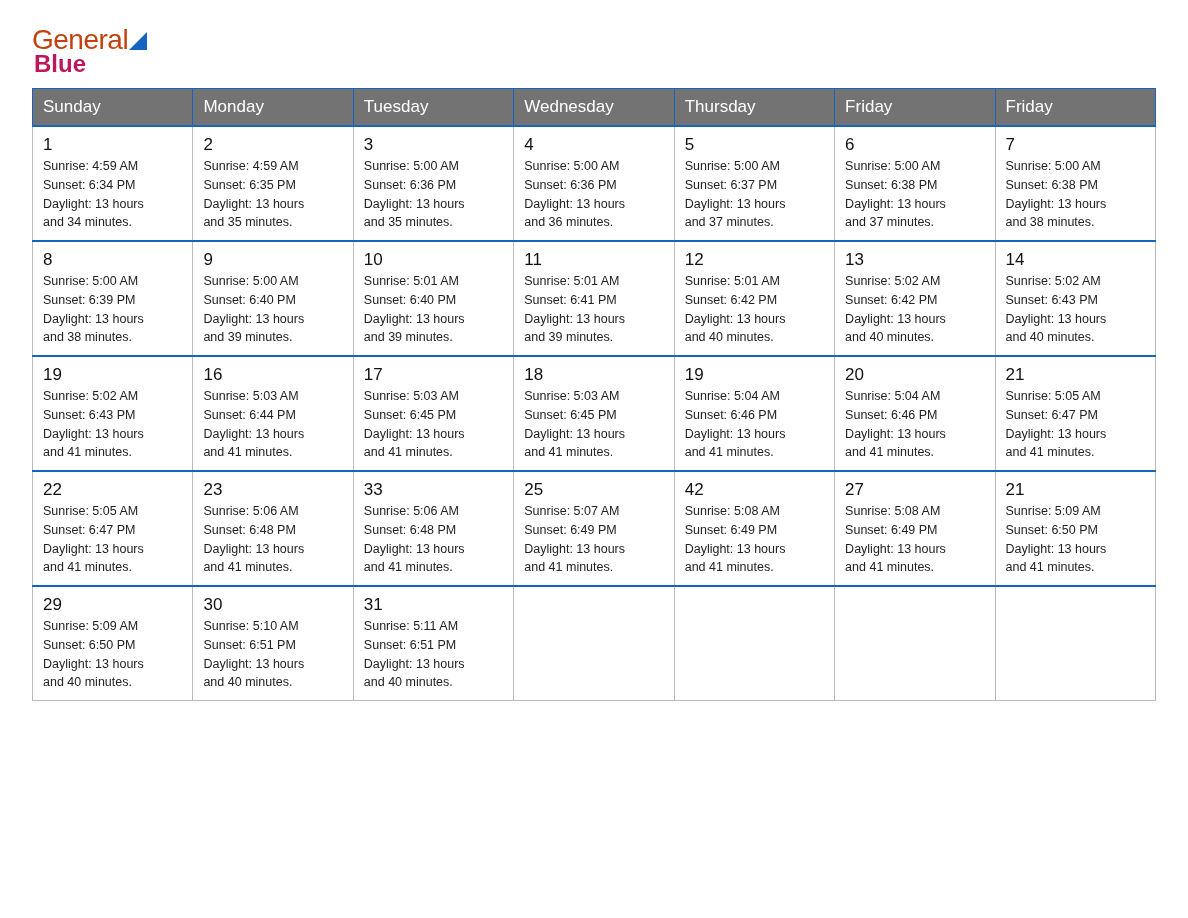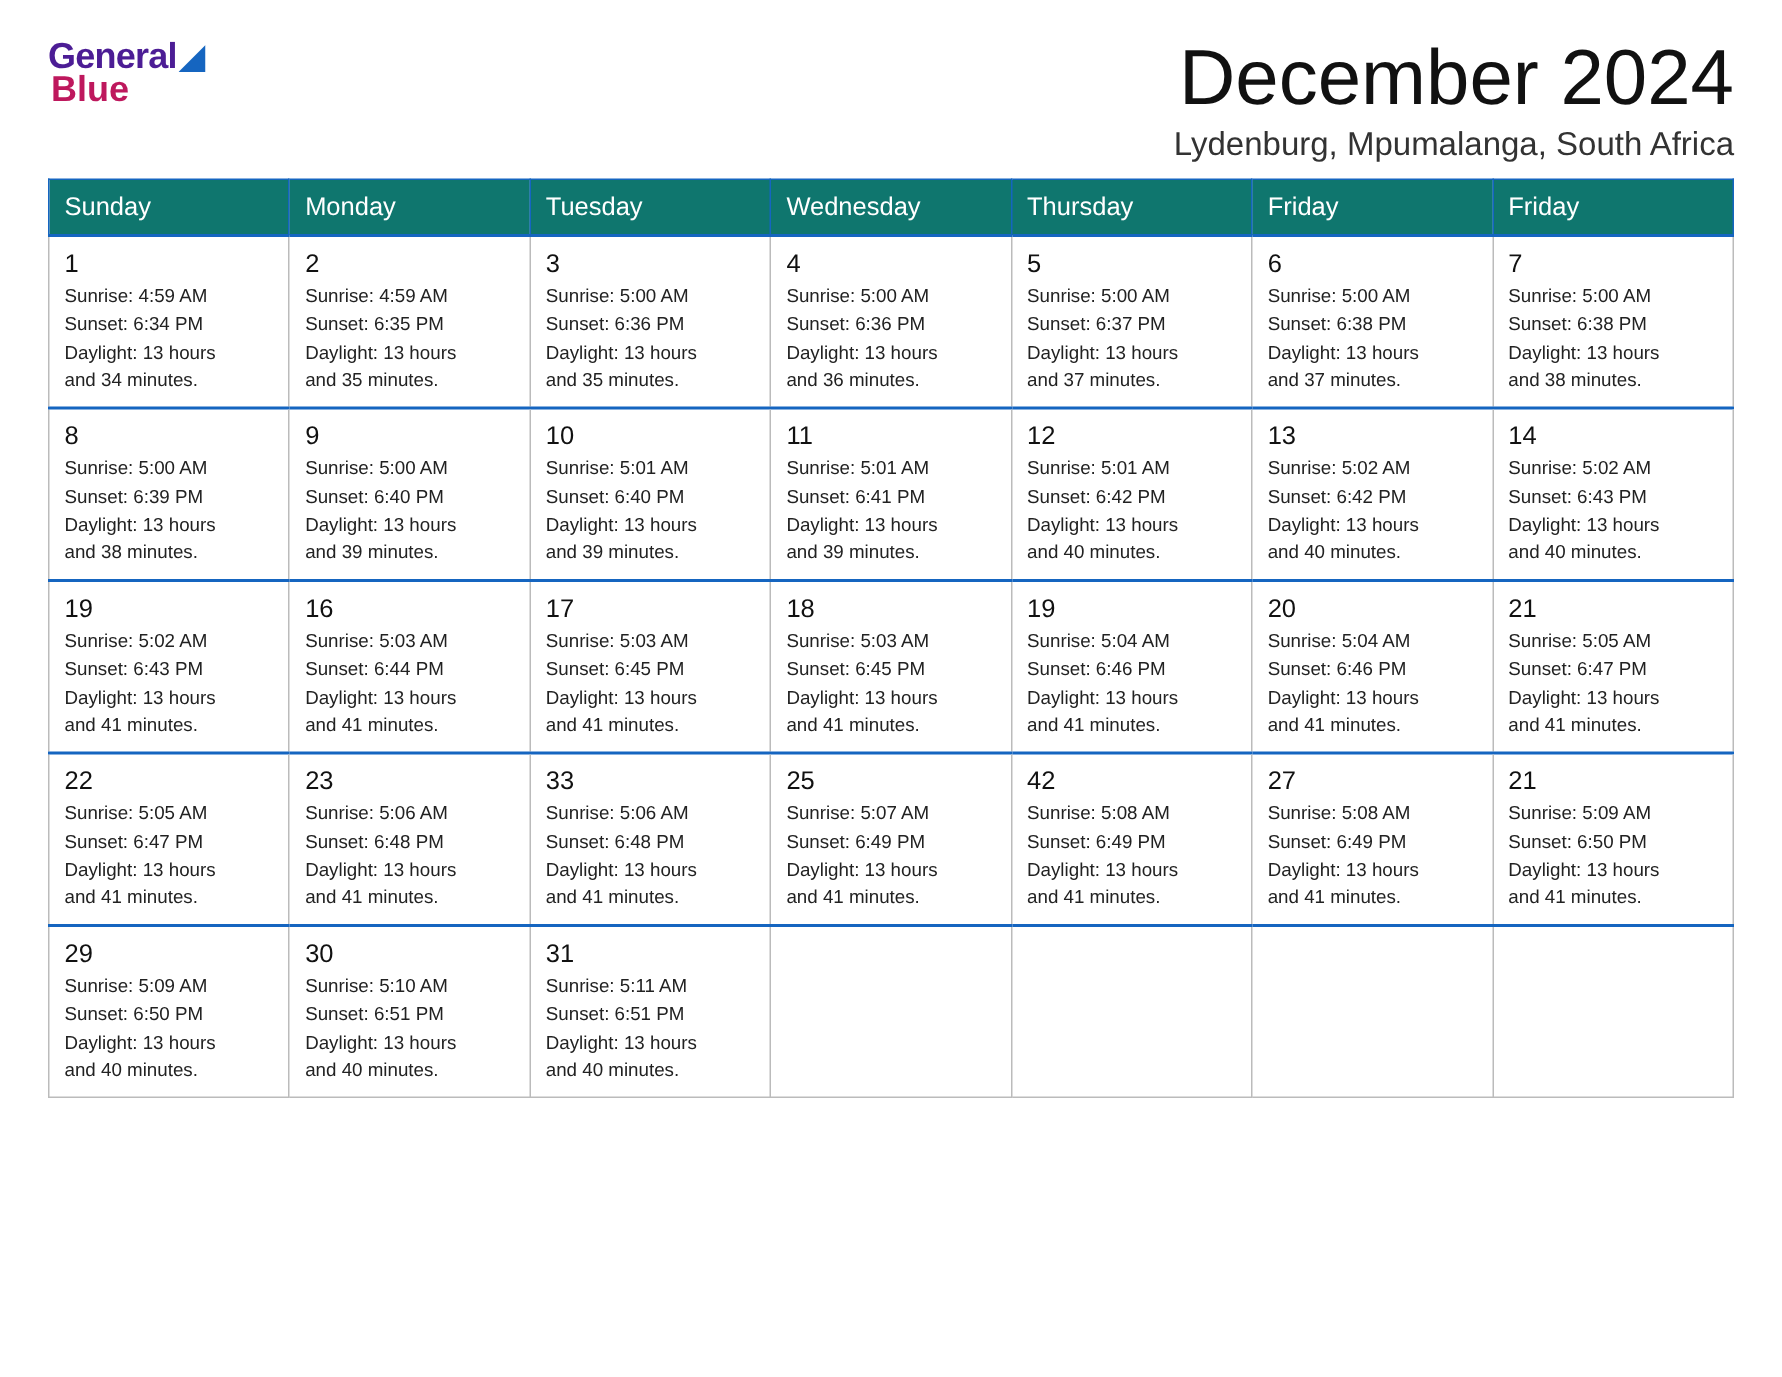--- a/index.html
+++ b/index.html
@@ -30,21 +30,21 @@
       font-size: 22px;
       color: #333;
       margin-top: 2px;
     }
     .calendar-table {
       width: 100%;
       border-collapse: collapse;
       margin-top: 8px;
     }
     .calendar-table th {
-      background: #0f766e;
+      background: #737373;
       color: #fff;
       font-size: 17px;
       font-weight: normal;
       padding: 8px 10px;
       text-align: left;
       border: 1px solid #1565c0;
       margin-left: 25px;
     }
     .calendar-table td {
       vertical-align: top;
@@ -89,31 +89,27 @@
       display: flex;
       align-items: center;
     }
   </style>
 </head>
 <body>
 
 <div class="header-row">
   <div class="logo-wrap">
     <div class="logo-top">
-      <span style="font-size:24px;font-weight:bold;color:#4c1d95;letter-spacing:-0.5px;">General</span>
+      <span style="font-size:28px;font-weight:normal;color:#c2410c;letter-spacing:-0.5px;">General</span>
 
       <svg width="18" height="22" viewBox="0 0 18 22" style="margin-left:1px;margin-bottom:2px;">
         <polygon points="0,22 18,22 18,4" fill="#1565c0"></polygon>
       </svg>
     </div>
     <div style="color:#be185d;font-size:24px;font-weight:bold;margin-top:-6px;margin-left:2px;">Blue</div>
-  </div>
-  <div class="title-area">
-    <div class="month-year">December 2024</div>
-    <div class="location">Lydenburg, Mpumalanga, South Africa</div>
   </div>
 </div>
 
 <table class="calendar-table">
   <thead>
     <tr>
 
     <th>Sunday</th>
         <th>Monday</th>
         <th>Tuesday</th>

